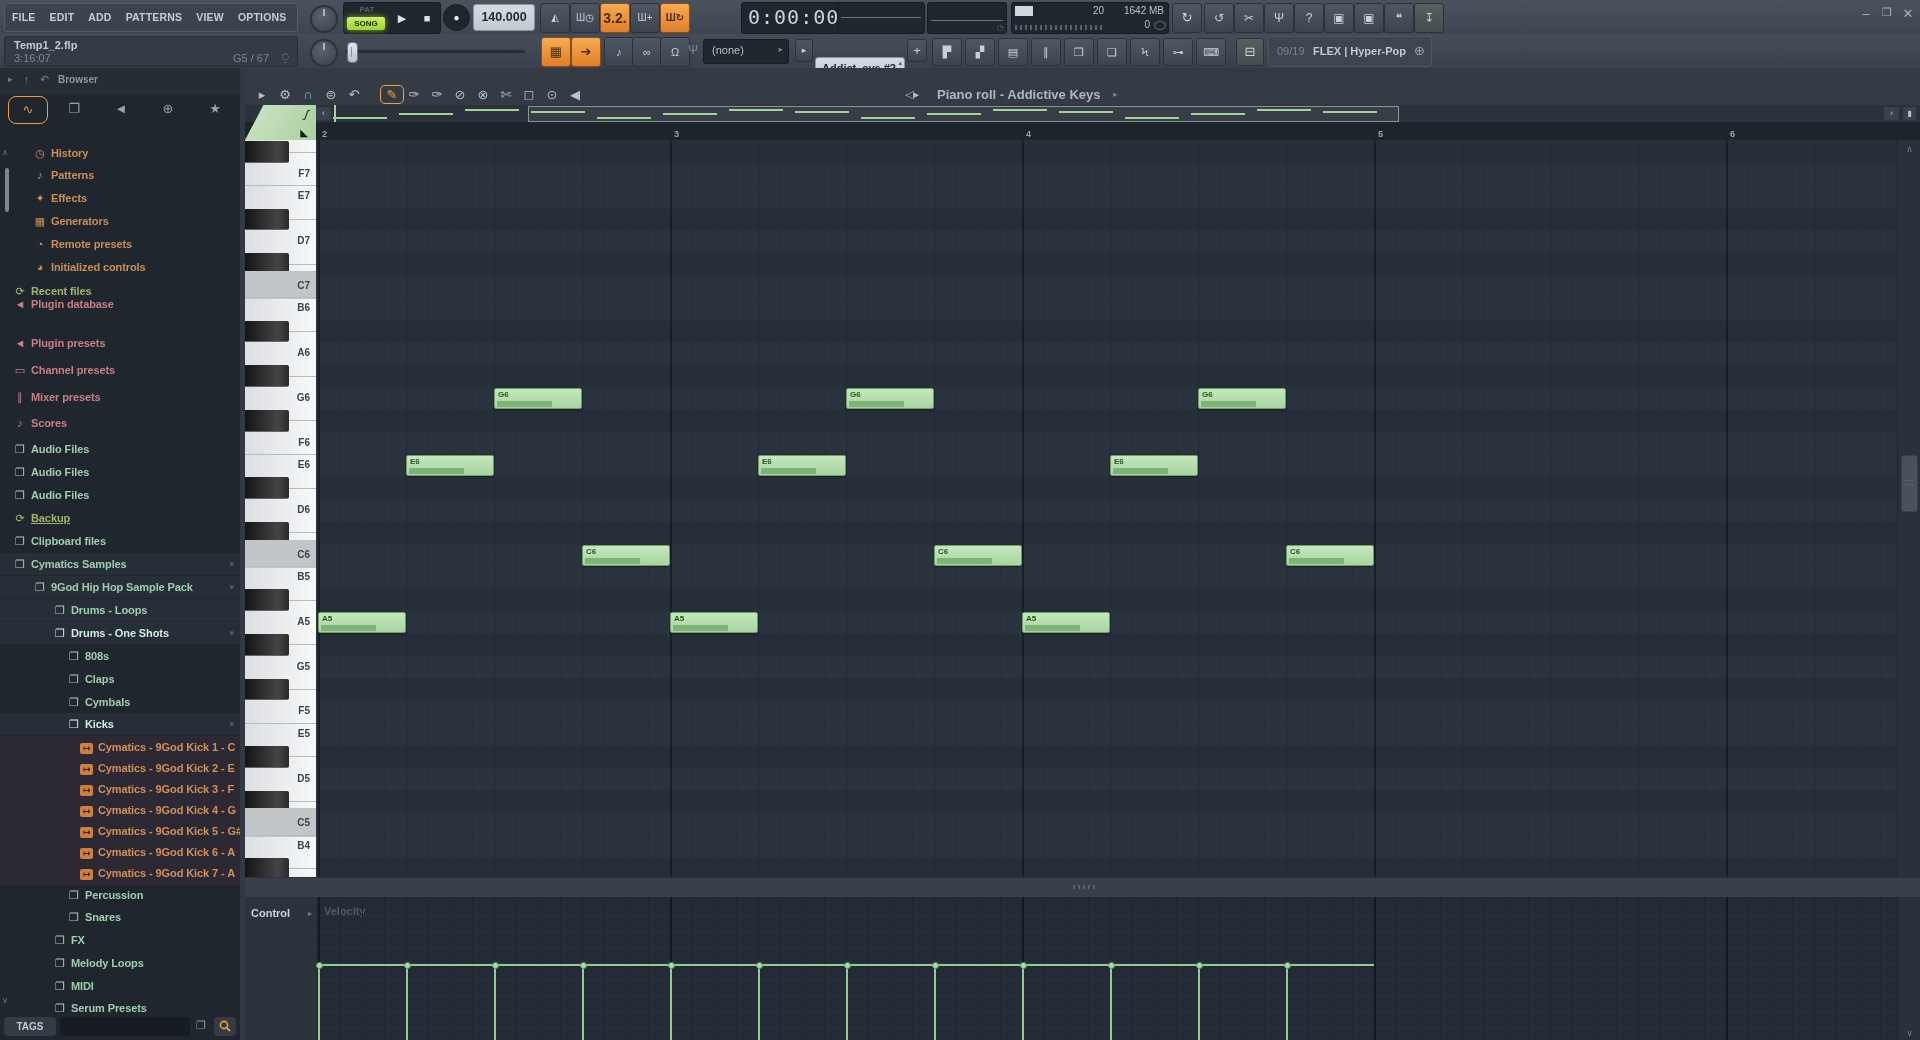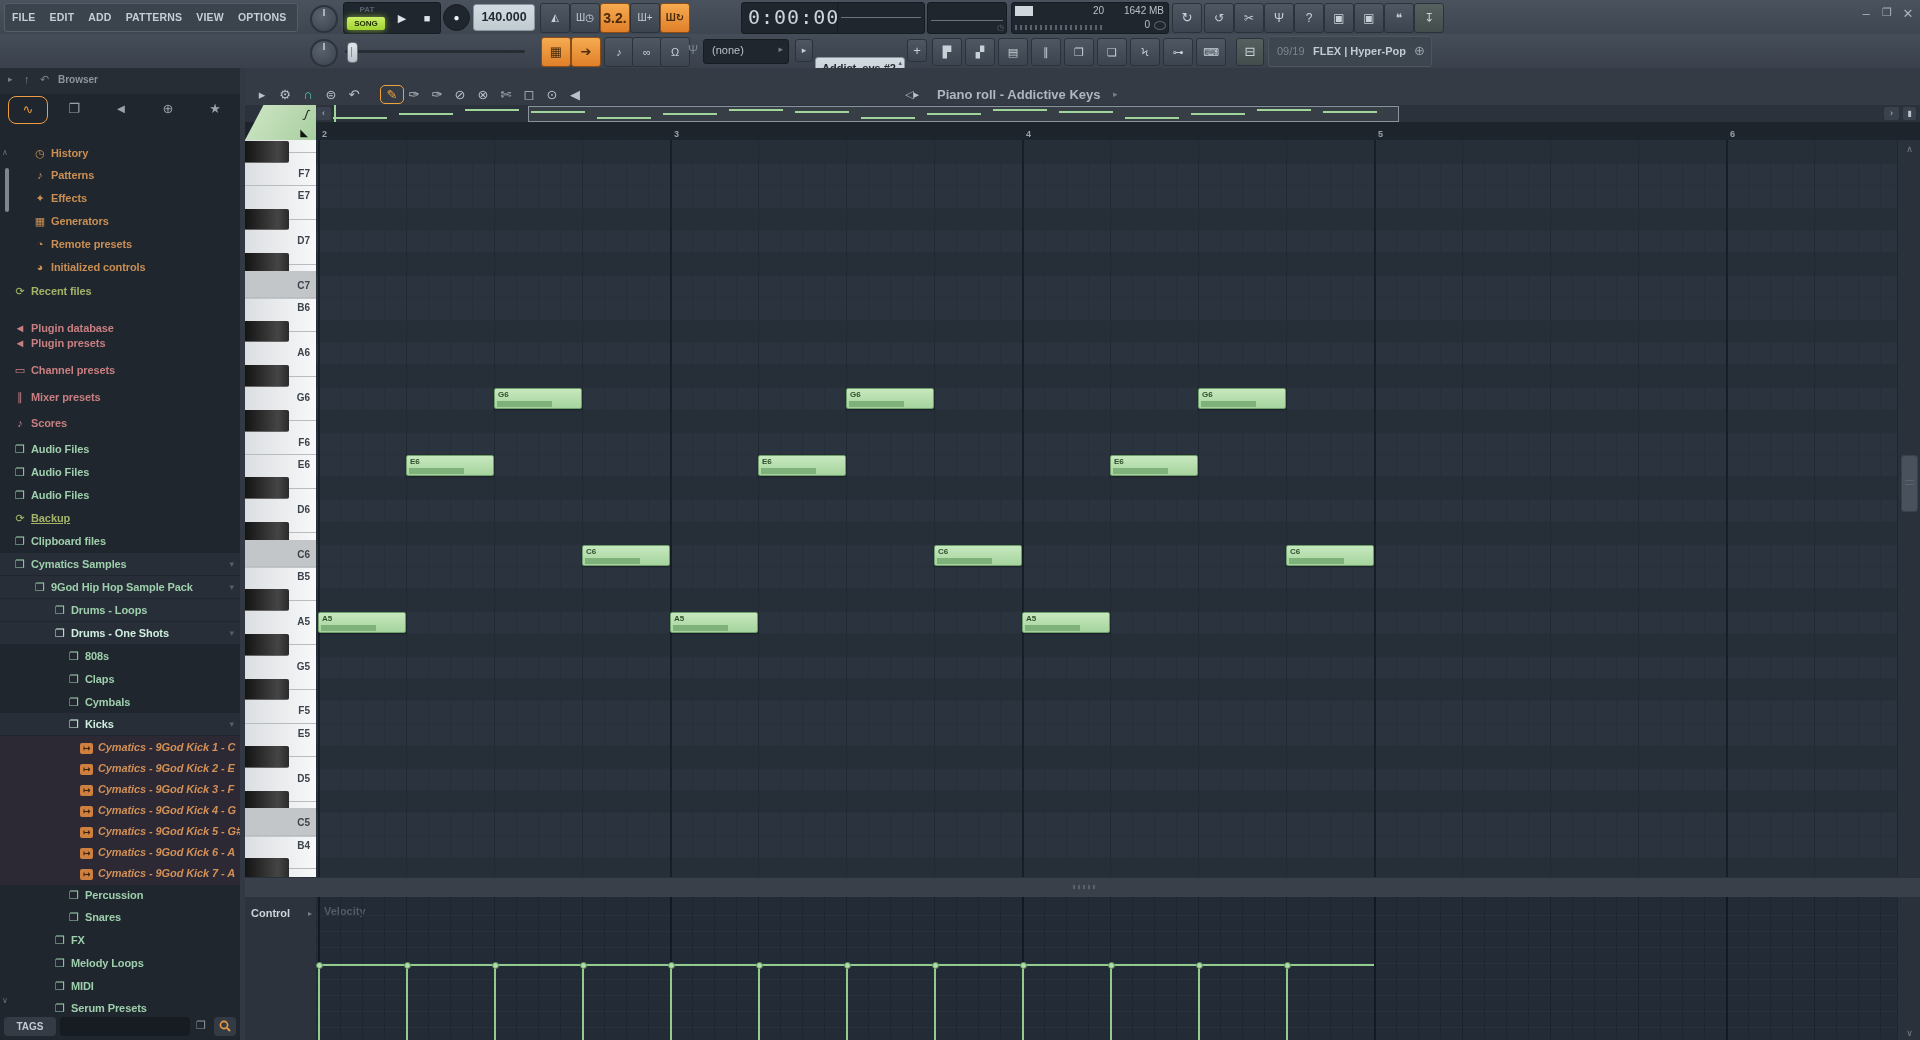--- a/index.html
+++ b/index.html
@@ -22,21 +22,21 @@
   .flat{position:absolute;color:#c3cad2;font-size:13px;text-align:center;}
   .knob{position:absolute;width:24px;height:24px;border-radius:50%;
         background:radial-gradient(circle at 40% 35%,#59626e,#3a424c);border:2px solid #2c333c;}
   .knob:after{content:"";position:absolute;left:50%;top:2px;width:2px;height:7px;background:#a9b2bb;margin-left:-1px;}
   .wtitle{color:#aeb6bf;font-size:13px;font-weight:700;}
   
   #browser{left:0;top:68px;width:245px;height:972px;background:#20262e;border-right:5px solid #323943;box-sizing:border-box;}
   .bitem{position:absolute;white-space:nowrap;font-weight:700;font-size:11px;letter-spacing:-.1px;height:20px;line-height:20px;}
   .bitem .ic{display:inline-block;width:16px;margin-right:3px;text-align:center;font-weight:400;}
   .c-orange{color:#c98f54;} .c-olive{color:#a3b368;} .c-pink{color:#c87f82;}
-  .c-mint{color:#9ecfac;} .c-file{color:#d29056;font-style:italic;}
+  .c-mint{color:#9ecfac;} .c-file{color:#d29056;}
   .rowhl{position:absolute;left:0;width:240px;height:22px;background:#272e37;}
   .filechip{display:inline-block;width:13px;height:11px;border-radius:2px;background:#cf7f3e;color:#3a2410;
             font-size:9px;line-height:11px;text-align:center;margin-right:5px;font-weight:700;}
   .arrow-r{position:absolute;right:6px;color:#566068;font-size:9px;}
   .pricon{position:absolute;top:0;height:20px;line-height:20px;color:#b9c1c9;font-size:13px;text-align:center;width:22px;}
   #previewstrip{left:245px;top:105px;width:1675px;height:17px;background:#2b323b;}
   #timeline{left:245px;top:122px;width:1675px;height:18px;background:#1d242c;border-bottom:1px solid #12181f;}
   .barnum{position:absolute;bottom:1px;color:#99a1aa;font-size:9px;font-weight:700;}
   #corner{left:245px;top:105px;width:71px;height:35px;background:linear-gradient(125deg,#cfe6c6,#a9cfa0);
           clip-path:polygon(26% 0,100% 0,100% 100%,0 100%);}
@@ -118,20 +118,26 @@
         <div class="btn" style="left: 1354px; font-size: 12px;">▣</div>
         <div class="btn" style="left: 1384px; font-size: 12px;">❝</div>
         <div class="btn lit" style="left: 1414px; font-size: 12px;">↧</div>
       </div>
     <div class="flat" style="left:1856px;top:6px;width:20px;color:#aab2bb;">–</div>
     <div class="flat" style="left:1877px;top:6px;width:20px;color:#aab2bb;font-size:11px;">❐</div>
     <div class="flat" style="left:1898px;top:6px;width:20px;color:#aab2bb;">✕</div>
   </div>
 
   <div class="abs" id="tb2">
+    <div class="abs" style="left:4px;top:2px;width:292px;height:29px;background:#343b44;border:1px solid #272e36;border-radius:3px;">
+      <div class="abs" style="left:9px;top:2px;font-weight:700;">Temp1_2.flp</div>
+      <div class="abs dim" style="left:9px;top:15px;">3:16:07</div>
+      <div class="abs dim" style="right:28px;top:15px;">G5 / 67</div>
+      <div class="abs dim" style="right:8px;top:13px;font-size:12px;">⍜</div>
+    </div>
     <div class="knob" style="left:310px;top:5px;"></div>
     <div class="abs" style="left:345px;top:16px;width:180px;height:3px;background:#262d35;border-radius:2px;"></div>
     <div class="abs" style="left:347px;top:8px;width:9px;height:19px;background:linear-gradient(#e3e8ec,#b9c2c9);border-radius:4px;border:1px solid #6d767f;">
         <div class="abs" style="left:3px;top:4px;width:1px;height:10px;background:#8aa23c;"></div>
       </div>
     <div id="tb2btns">
         <div class="btn orange" style="left: 541px;">▦</div>
         <div class="btn orange" style="left: 571px;">➔</div>
         <div class="btn" style="left: 604px; font-size: 11px;">♪</div>
         <div class="btn" style="left: 632px; font-size: 11px;">∞</div>
@@ -183,21 +189,21 @@
       </div>
     <div id="btree" class="abs" style="left:0;top:58px;width:240px;height:888px;overflow:hidden;">
         <div class="abs" style="left: 0px; top: 610px; width: 240px; height: 149px; background: rgb(44, 41, 53);"></div>
         <div class="bitem c-orange" style="left: 32px; top: 17px;"><span class="ic">◷</span><span>History</span></div>
         <div class="bitem c-orange" style="left: 32px; top: 39px;"><span class="ic">♪</span><span>Patterns</span></div>
         <div class="bitem c-orange" style="left: 32px; top: 62px;"><span class="ic">✦</span><span>Effects</span></div>
         <div class="bitem c-orange" style="left: 32px; top: 85px;"><span class="ic">▦</span><span>Generators</span></div>
         <div class="bitem c-orange" style="left: 32px; top: 108px;"><span class="ic">◔</span><span>Remote presets</span></div>
         <div class="bitem c-orange" style="left: 32px; top: 131px;"><span class="ic">◕</span><span>Initialized controls</span></div>
         <div class="bitem c-olive" style="left: 12px; top: 155px;"><span class="ic">⟳</span><span>Recent files</span></div>
-        <div class="bitem c-pink" style="left: 12px; top: 192px;"><span class="ic">◄</span><span>Plugin database</span></div>
+        <div class="bitem c-pink" style="left: 12px; top: 168px;"><span class="ic">◄</span><span>Plugin database</span></div>
         <div class="bitem c-pink" style="left: 12px; top: 207px;"><span class="ic">◄</span><span>Plugin presets</span></div>
         <div class="bitem c-pink" style="left: 12px; top: 234px;"><span class="ic">▭</span><span>Channel presets</span></div>
         <div class="bitem c-pink" style="left: 12px; top: 261px;"><span class="ic">∥</span><span>Mixer presets</span></div>
         <div class="bitem c-pink" style="left: 12px; top: 287px;"><span class="ic">♪</span><span>Scores</span></div>
         <div class="bitem c-mint" style="left: 12px; top: 313px;"><span class="ic">❐</span><span>Audio Files</span></div>
         <div class="bitem c-mint" style="left: 12px; top: 336px;"><span class="ic">❐</span><span>Audio Files</span></div>
         <div class="bitem c-mint" style="left: 12px; top: 359px;"><span class="ic">❐</span><span>Audio Files</span></div>
         <div class="bitem c-olive" style="left: 12px; top: 382px; text-decoration: underline;"><span class="ic">⟳</span><span>Backup</span></div>
         <div class="bitem c-mint" style="left: 12px; top: 405px;"><span class="ic">❐</span><span>Clipboard files</span></div>
         <div class="rowhl" style="top: 427px;"></div>

